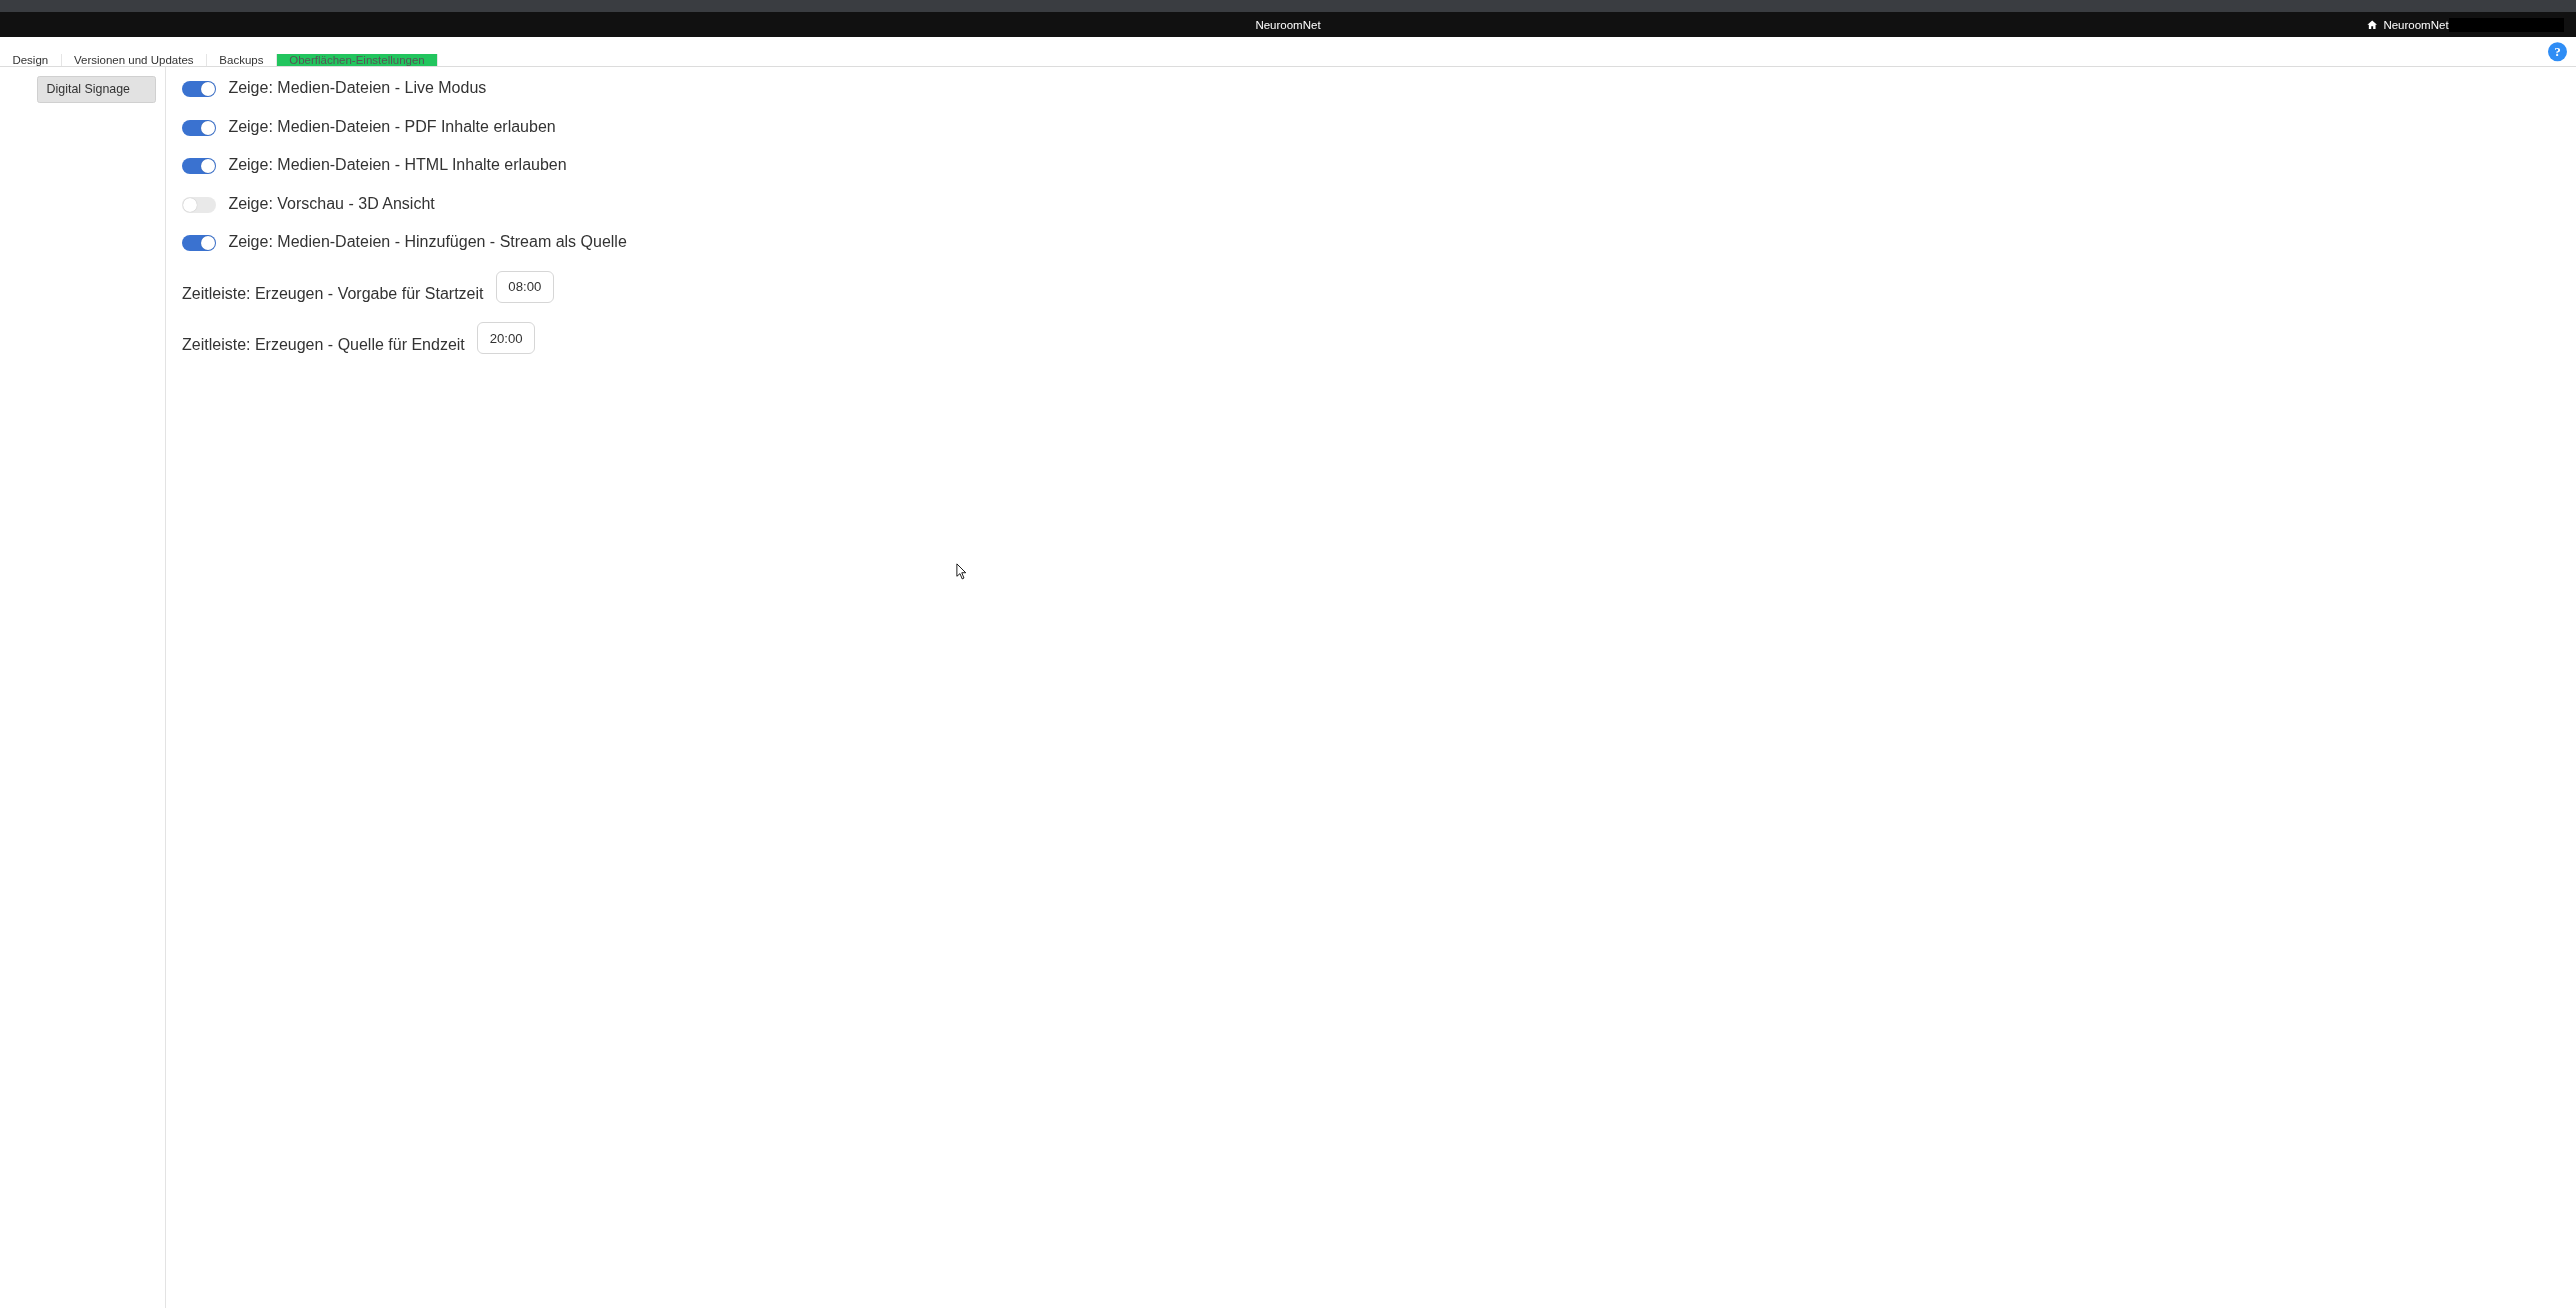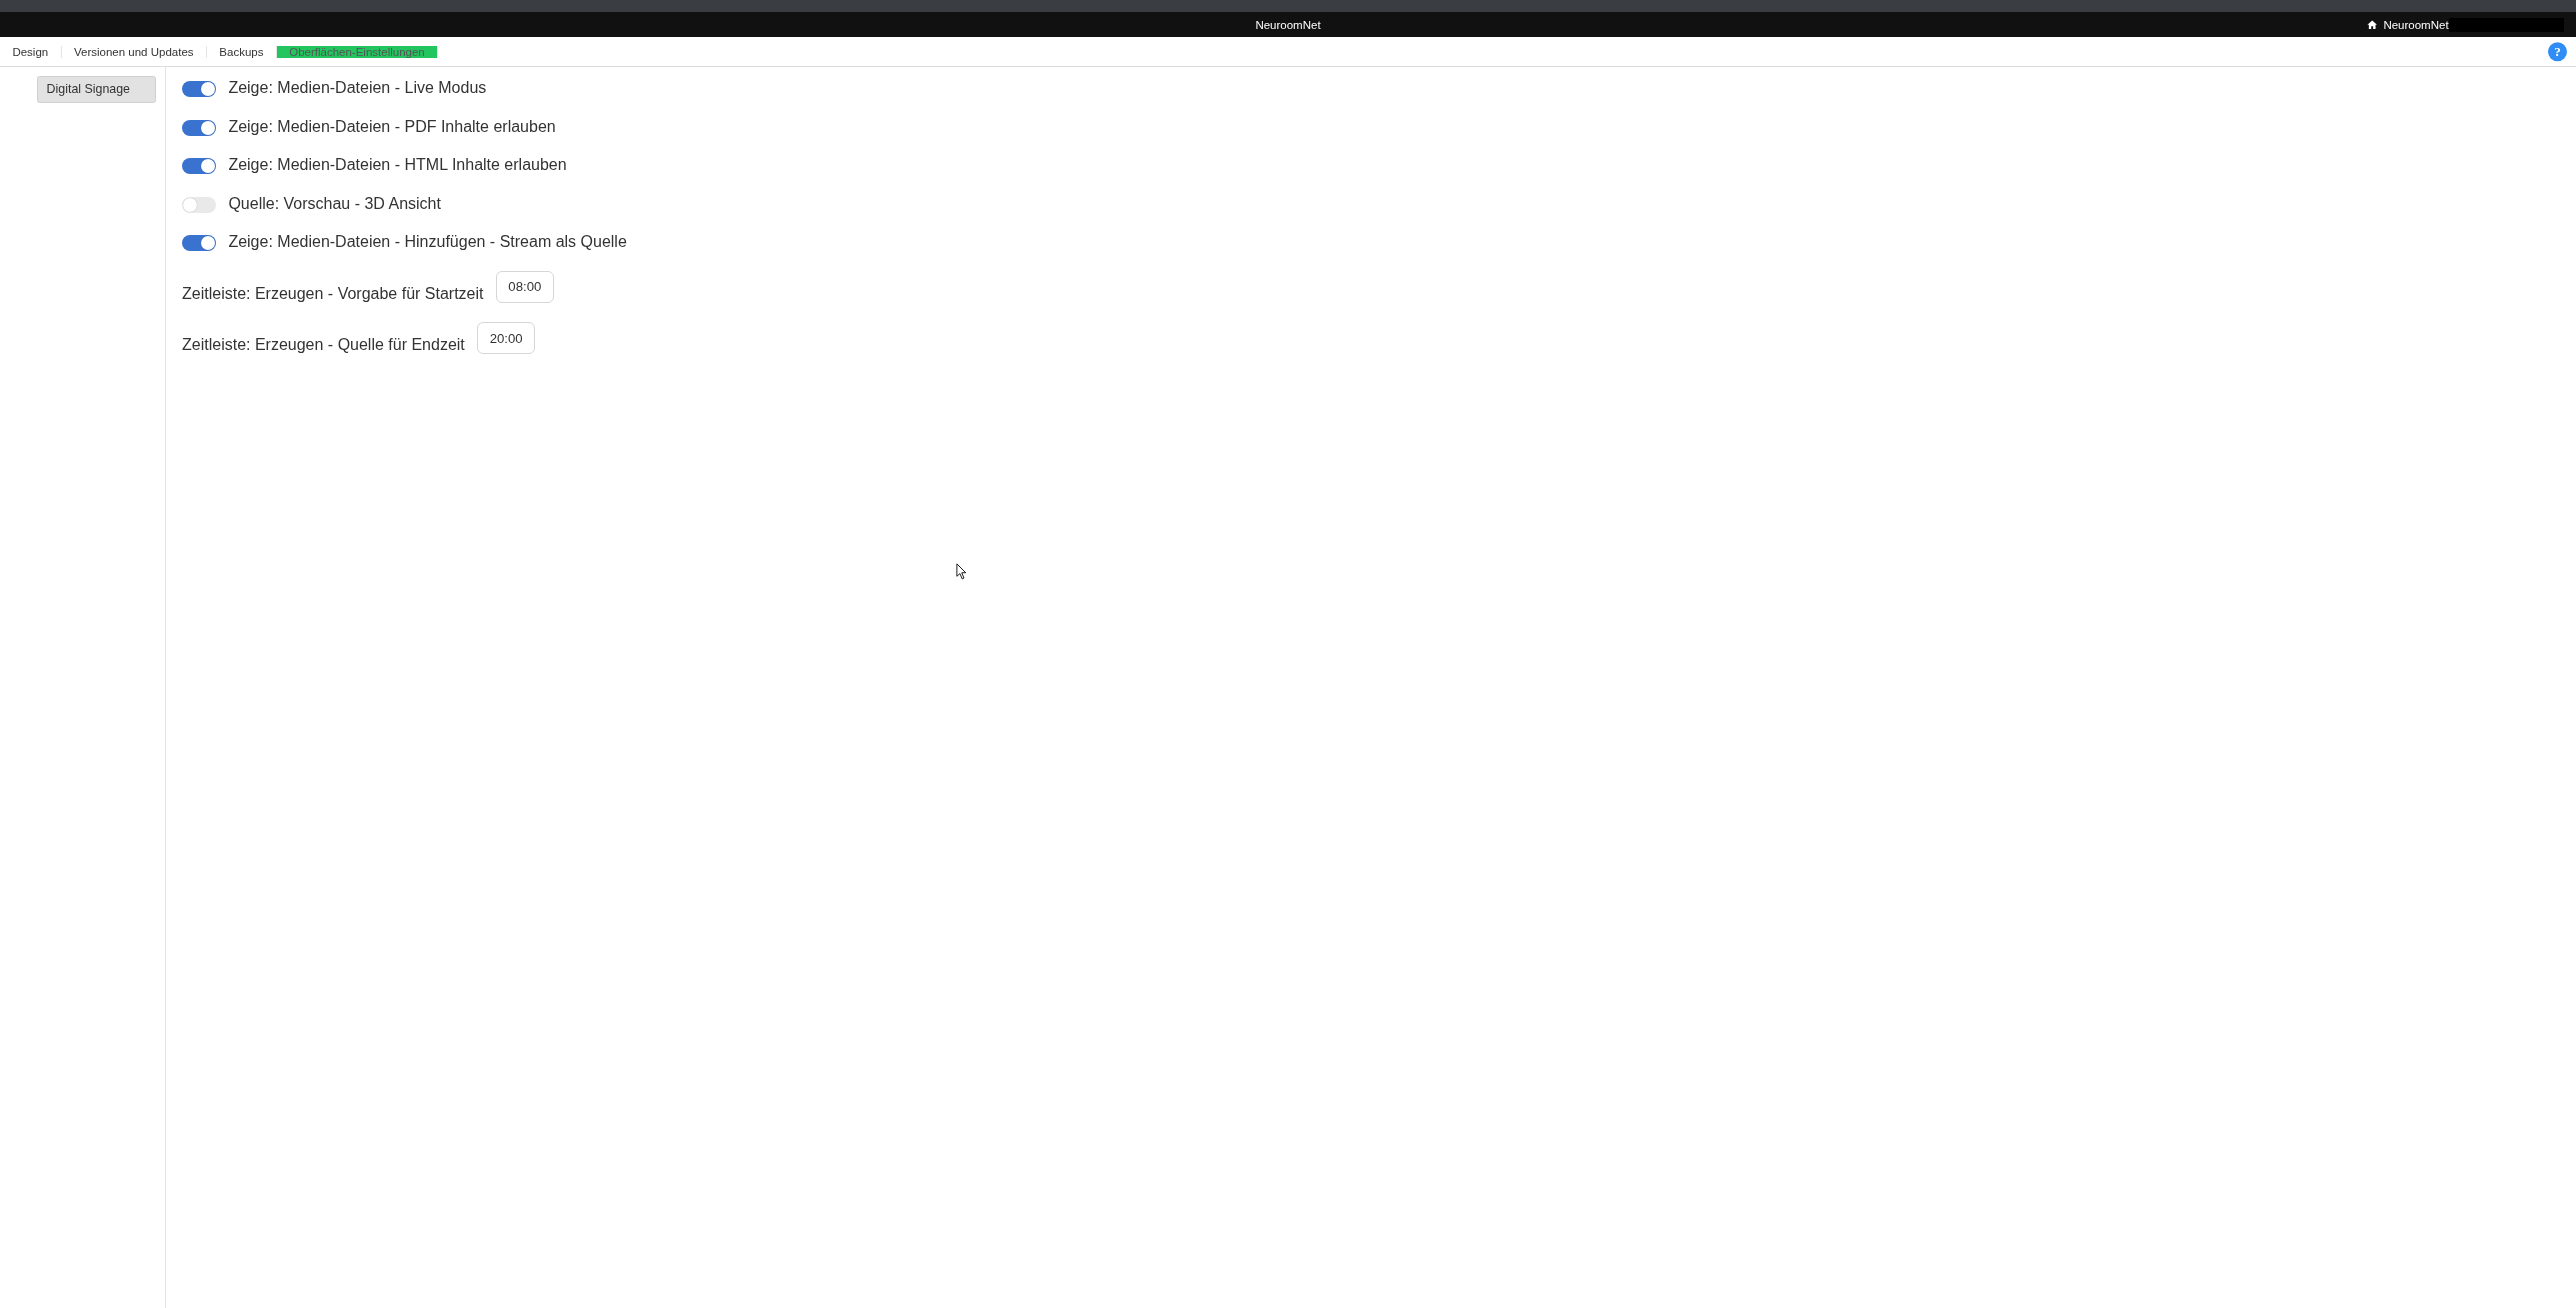--- a/index.html
+++ b/index.html
@@ -38,21 +38,21 @@
   .header .right {
     width: 115px;
     height: 14px;
     background: #000;
   }
   .home-icon svg { display: block; }
 
   
   .tabs {
     display: flex;
-    align-items: center;
+    align-items: flex-end;
     border-bottom: 0.9px solid #dcdcdc;
     height: 30px;
     background: #fff;
     position: relative;
   }
   .tab {
     display: flex;
     align-items: center;
     padding: 0 12.4px;
     font-size: 11.5px;
@@ -230,21 +230,21 @@
       <div class="toggle on">
           <div class="knob"></div>
         </div>
       <span class="row-label">Zeige: Medien-Dateien - HTML Inhalte erlauben</span>
     </div>
 
     <div class="row">
       <div class="toggle">
           <div class="knob"></div>
         </div>
-      <span class="row-label">Quelle: Vorschau - 3D Ansicht</span>
+      <span class="row-label">Zeige: Vorschau - 3D Ansicht</span>
     </div>
 
     <div class="row">
       <div class="toggle on">
           <div class="knob"></div>
         </div>
       <span class="row-label">Zeige: Medien-Dateien - Hinzufügen - Stream als Quelle</span>
     </div>
 
     <div class="row">

